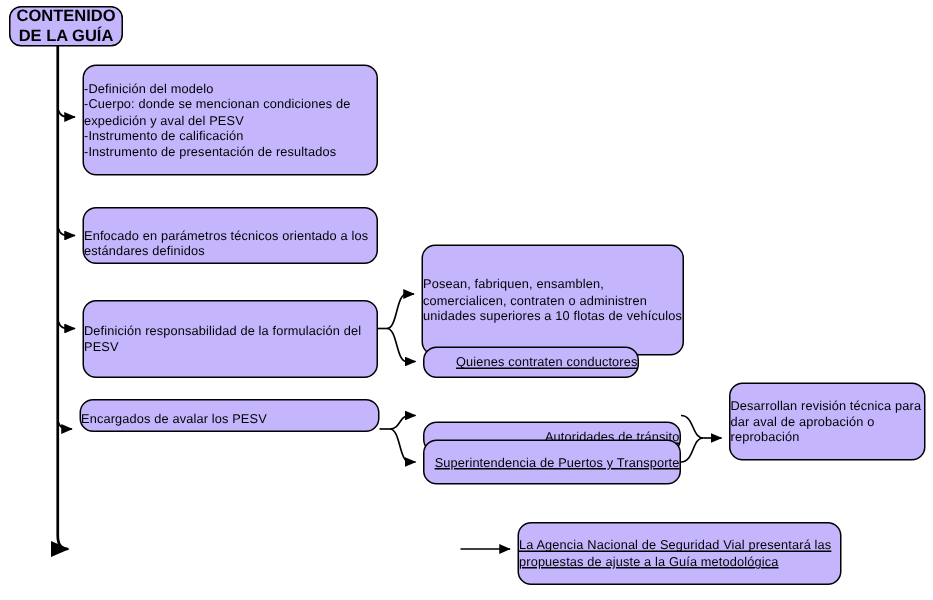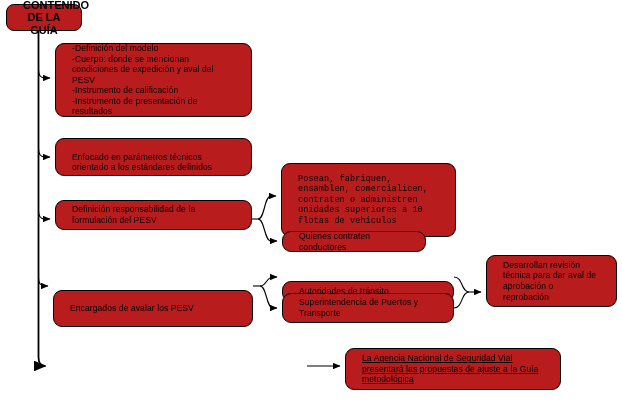--- a/index.html
+++ b/index.html
@@ -19,52 +19,52 @@
     position: absolute;
     left: 0;
     top: 0;
     width: 622px;
     height: 400px;
     pointer-events: none;
   }
   .node {
     position: absolute;
     box-sizing: border-box;
-    background: #b91c1c;
+    background: #c4b5fd;
     border: 1.2px solid #000000;
     border-radius: 9px;
     color: #000000;
     font-size: 8.5px;
     line-height: 1.24;
-    padding: 2px 16px;
+    padding: 2px 0;
     display: flex;
     align-items: center;
     letter-spacing: 0.1px;
   }
   .node .txt { width: 100%; }
   .root-node {
     font-weight: bold;
     font-size: 11px;
     line-height: 1.15;
     text-align: center;
     justify-content: center;
     border-radius: 8px;
     border-width: 1.4px;
     letter-spacing: 0;
   }
   .pre-line { white-space: pre-line; }
-  .centered { text-align: left; justify-content: center; }
+  .centered { text-align: right; justify-content: center; text-decoration: underline; }
   
   .n-root            { left: 6px;   top: 4px;   width: 76px;  height: 27px; }
   .n-contenido       { left: 55px;  top: 43px;  width: 197px; height: 74px; }
   .n-enfocado        { left: 55px;  top: 138px; width: 197px; height: 38px; align-items: flex-end; }
-  .n-definicion      { left: 55px;  top: 200px; width: 197px; height: 30px; }
-  .n-posean          { left: 281px; top: 163px; width: 175px; height: 74px; font-family: Liberation Mono, monospace; }
+  .n-definicion      { left: 55px;  top: 200px; width: 197px; height: 52px; }
+  .n-posean          { left: 281px; top: 163px; width: 175px; height: 74px; }
   .n-quienes         { left: 282px; top: 231px; width: 144px; height: 21px; }
-  .n-encargados      { left: 53px;  top: 290px; width: 200px; height: 37px; }
+  .n-encargados      { left: 53px;  top: 266px; width: 200px; height: 22px; align-items: flex-end; }
   .n-autoridades     { left: 282px; top: 281px; width: 172px; height: 21px; }
   .n-superintendencia{ left: 282px; top: 293px; width: 172px; height: 30px; }
   .n-desarrollan     { left: 486px; top: 255px; width: 131px; height: 52px; }
   .n-anualmente      { left: 50px;  top: 344px; width: 257px; height: 46px; }
   .n-agencia         { left: 345px; top: 348px; width: 216px; height: 42px; text-decoration: underline; }
 </style>
 </head>
 <body>
 
 <div id="diagram">

